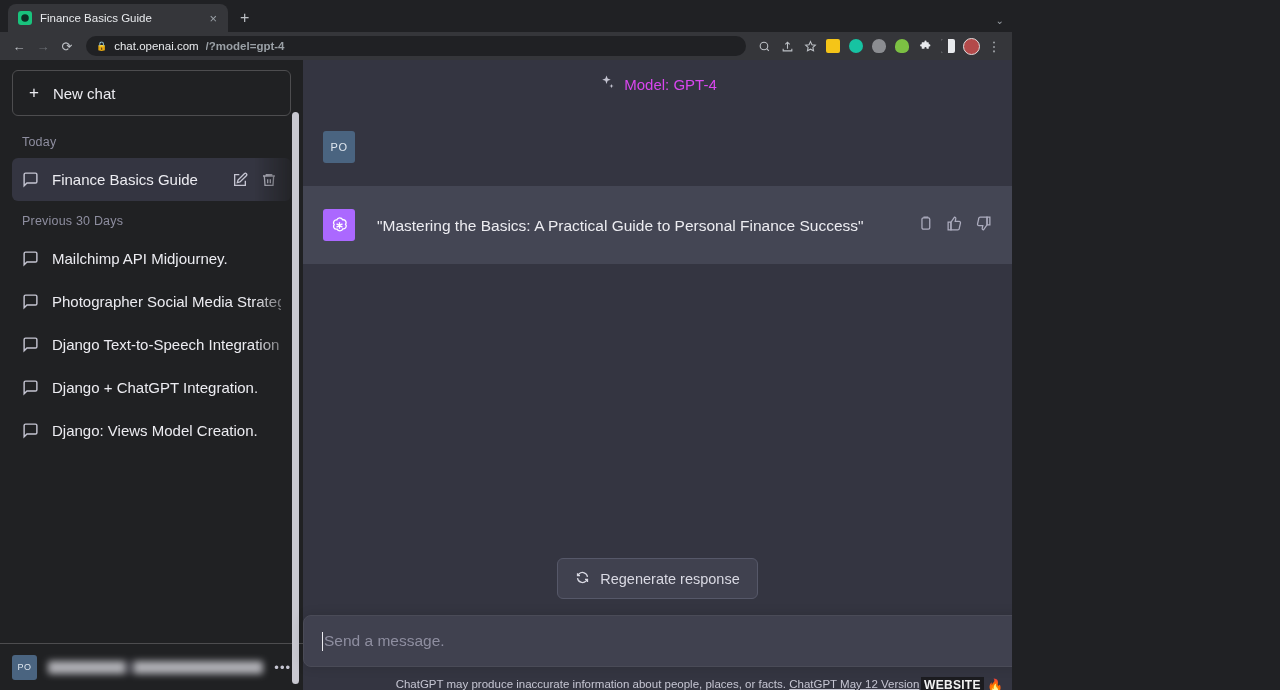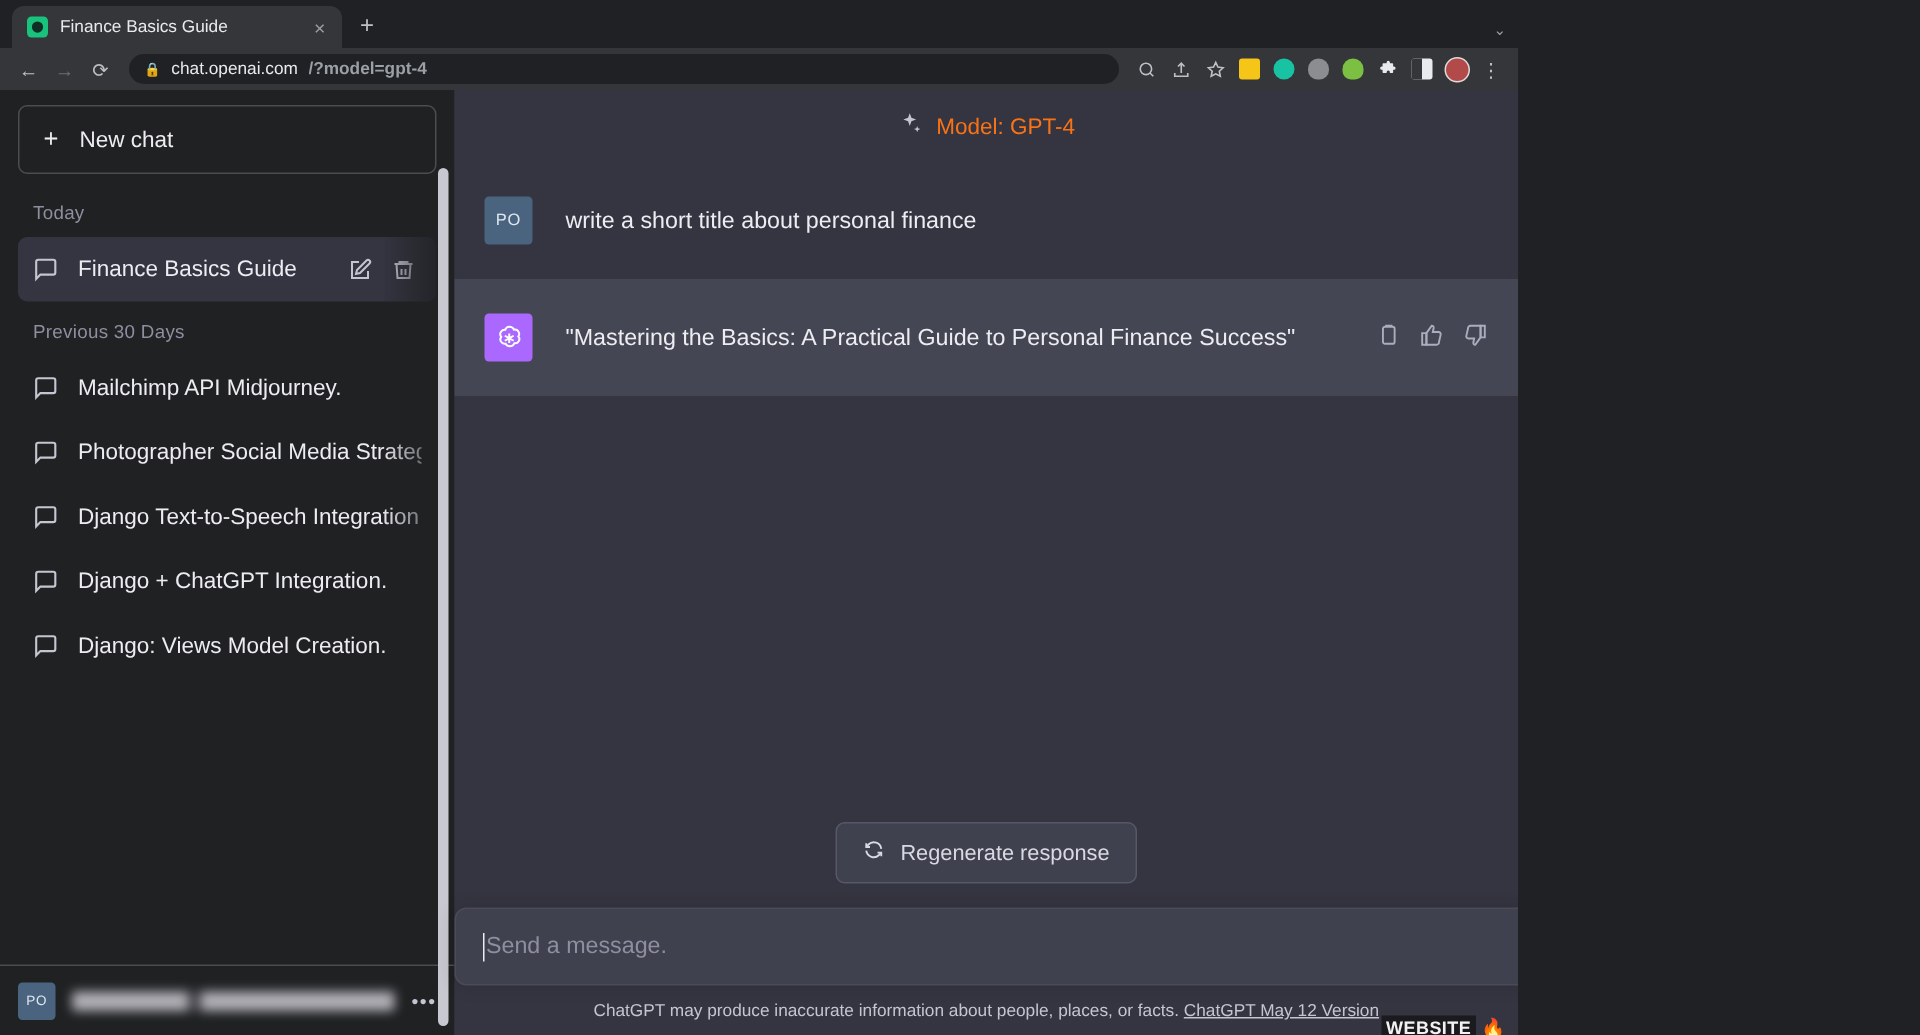--- a/index.html
+++ b/index.html
@@ -119,21 +119,21 @@
 
   .sb-scrollbar {
     position: absolute; right: 4px; top: 52px; width: 7px; height: 572px;
     background: #c8c8d0; border-radius: 4px;
   }
 
   
   .main { flex: 1; display: flex; flex-direction: column; position: relative; min-width: 0; }
   .model-bar {
     height: 48px; display: flex; align-items: center; justify-content: center;
-    gap: 9px; color: #f97316; font-size: 15px; background: #343541; flex: none;
+    gap: 9px; color: #d946ef; font-size: 15px; background: #343541; flex: none;
   }
   .model-bar svg { width: 17px; height: 17px; }
 
   .thread { flex: none; }
   .msg { display: flex; padding: 23px 0; }
   .msg.user { background: #343541; }
   .msg.bot { background: #444654; }
   .msg-inner {
     width: 100%; max-width: 760px; margin: 0 auto;
     display: flex; gap: 22px; padding: 0 20px; position: relative;
@@ -145,21 +145,21 @@
   .av.user-av2 { background: #4a6480; color: #dfe6ee; font-size: 11px; letter-spacing: .5px; }
   .av.bot-av { background: #ab68ff; }
   .av.bot-av svg { width: 21px; height: 21px; }
   .msg-text { color: #ececf1; font-size: 15.5px; line-height: 1.68; padding-top: 4px; flex: 1; }
   .msg-actions { display: flex; gap: 12px; padding-top: 6px; margin-left: 10px; }
   .msg-actions svg { width: 17px; height: 17px; color: #acacbe; display: block; }
 
   .spacer { flex: 1; background: #343541; }
 
   .composer-wrap {
-    background: #343541; padding-bottom: 10px; flex: none; position: relative;
+    background: #343541; padding-bottom: 0; flex: none; position: relative;
   }
   .regen-row { display: flex; justify-content: center; margin-bottom: 16px; }
   .regen-btn {
     border: 1px solid #565869; border-radius: 6px; background: #40414f;
     color: #d9d9e3; font-size: 14.5px; height: 41px; padding: 0 17px;
     display: flex; align-items: center; gap: 10px;
   }
   .regen-btn svg { width: 15px; height: 15px; }
   .composer {
     width: 782px; margin: 0 auto; height: 52px; background: #40414f;
@@ -357,21 +357,20 @@
             </svg>
         </span>
         <span>Model: GPT-4</span>
       </div>
 
       <div class="thread">
 
         <div class="msg user">
           <div class="msg-inner">
             <div class="av user-av2">PO</div>
-            <div class="msg-text">write a short title about personal finance</div>
           </div>
         </div>
 
         <div class="msg bot">
           <div class="msg-inner">
             <div class="av bot-av">
               <svg viewBox="0 0 24 24" fill="none" stroke="#fff" stroke-width="1.5">
                 <path d="M12 3.2c2 0 3.3 1.5 3.6 2.3 1.6-.3 3 .6 3.6 1.8.6 1.2.3 2.6-.3 3.3.9 1 1 2.6.3 3.7-.7 1.2-2 1.7-3.3 1.5-.5 1.4-1.9 2.3-3.4 2.3-1.5 0-2.7-.8-3.3-2-1.5.3-2.9-.4-3.6-1.7-.6-1.2-.4-2.6.3-3.5-.8-1-1-2.5-.3-3.7.7-1.2 2-1.8 3.3-1.6.5-1.4 1.8-2.4 3.1-2.4z"></path>
                 <path d="M12 8.3v7.4M8.6 10.1l6.8 3.8M15.4 10.1l-6.8 3.8"></path>
               </svg>

